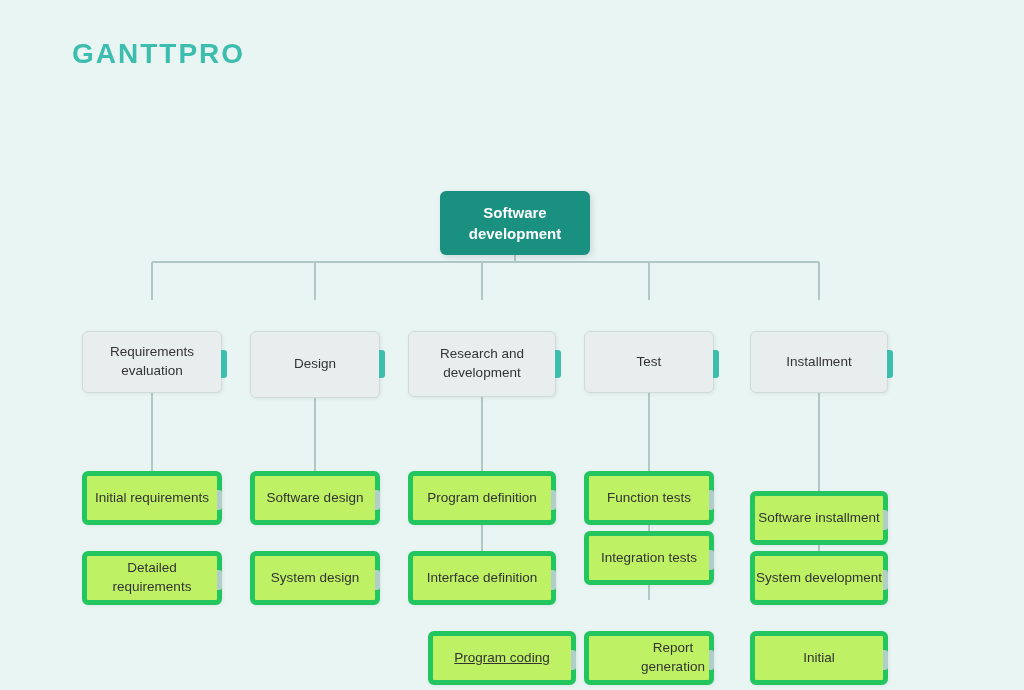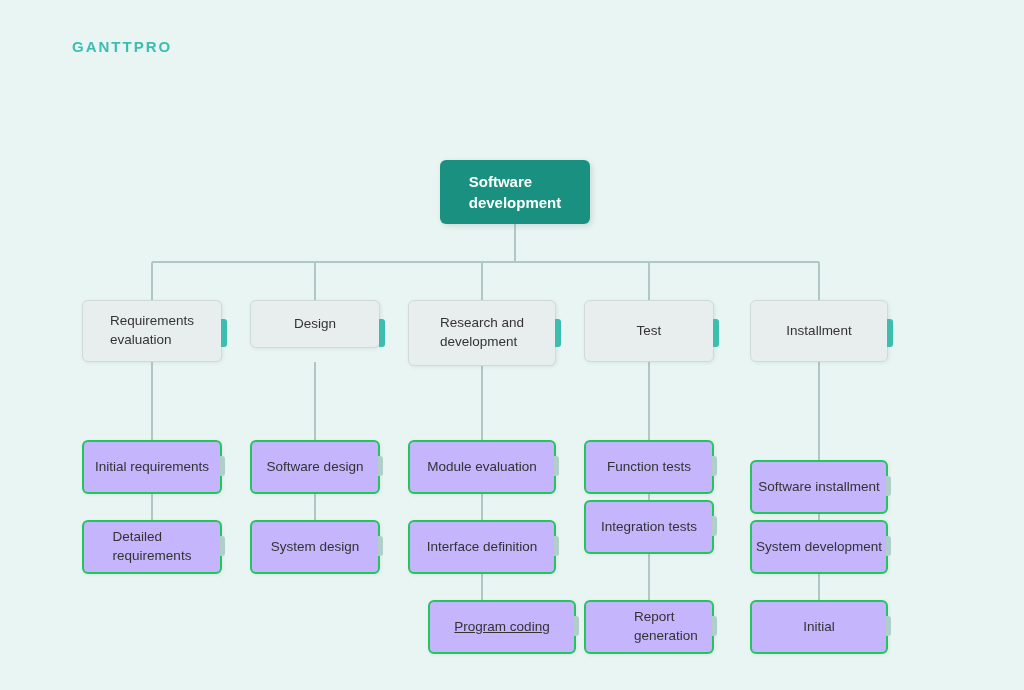--- a/index.html
+++ b/index.html
@@ -10,21 +10,21 @@
       background: #e8f5f3;
       font-family: 'Segoe UI', Arial, sans-serif;
       overflow: hidden;
       position: relative;
     }
 
     .logo {
       position: absolute;
       top: 38px;
       left: 72px;
-      font-size: 15px;
+      font-size: 28px;
       font-weight: 700;
       letter-spacing: 2px;
       color: #3dbdad;
       text-transform: uppercase;
     }
 
     .chart-container {
       position: absolute;
       top: 100px;
       left: 50px;
@@ -44,28 +44,29 @@
 
     .tree-wrapper {
       position: relative;
       width: 100%;
       height: 560px;
     }
 
     
     .abs-node {
       position: absolute;
-      text-align: left;
+      text-align: center;
       border-radius: 6px;
       line-height: 1.4;
       display: flex;
       align-items: center;
       justify-content: center;
       font-size: 13.5px;
       color: #333;
+      margin-top: 31px;
     }
 
     .abs-node.root {
       background: #1a9080;
       color: #fff;
       font-weight: 700;
       font-size: 15px;
       border-radius: 6px;
       box-shadow: 2px 2px 6px rgba(0,0,0,0.12);
     }
@@ -81,22 +82,22 @@
       position: absolute;
       right: -6px;
       top: 18px;
       width: 6px;
       height: 28px;
       background: #3dbdad;
       border-radius: 0 3px 3px 0;
     }
 
     .abs-node.l2 {
-      background: #c4b5fd;
-      border: 2px solid #22c55e;
+      background: #bef264;
+      border: 5px solid #22c55e;
       box-shadow: 1px 1px 4px rgba(0,0,0,0.06);
     }
 
     .abs-node.l2::after {
       content: '';
       position: absolute;
       right: -5px;
       top: 14px;
       width: 5px;
       height: 20px;
@@ -139,29 +140,29 @@
         <line x1="599" y1="301" x2="599" y2="500" stroke="#b0c8c4" stroke-width="2"></line>
         <line x1="769" y1="262" x2="769" y2="301" stroke="#b0c8c4" stroke-width="2"></line>
         <line x1="769" y1="301" x2="769" y2="301" stroke="#b0c8c4" stroke-width="2"></line>
         <line x1="769" y1="301" x2="769" y2="340" stroke="#b0c8c4" stroke-width="2"></line>
         <line x1="769" y1="301" x2="769" y2="420" stroke="#b0c8c4" stroke-width="2"></line>
         <line x1="769" y1="301" x2="769" y2="500" stroke="#b0c8c4" stroke-width="2"></line>
       </svg>
     <div id="nodes-container">
         <div class="abs-node root" style="left: 390px; top: 60px; width: 150px; height: 64px;">Software<br>development</div>
         <div class="abs-node l1" style="left: 32px; top: 200px; width: 140px; height: 62px;">Requirements<br>evaluation</div>
-        <div class="abs-node l1" style="left: 200px; top: 200px; width: 130px; height: 48px;">Design</div>
+        <div class="abs-node l1" style="left: 200px; top: 200px; width: 130px; height: 67px;">Design</div>
         <div class="abs-node l1" style="left: 358px; top: 200px; width: 148px; height: 66px;">Research and<br>development</div>
         <div class="abs-node l1" style="left: 534px; top: 200px; width: 130px; height: 62px;">Test</div>
         <div class="abs-node l1" style="left: 700px; top: 200px; width: 138px; height: 62px;">Installment</div>
         <div class="abs-node l2" style="left: 32px; top: 340px; width: 140px; height: 54px;">Initial requirements</div>
         <div class="abs-node l2" style="left: 32px; top: 420px; width: 140px; height: 54px;">Detailed<br>requirements</div>
         <div class="abs-node l2" style="left: 200px; top: 340px; width: 130px; height: 54px;">Software design</div>
         <div class="abs-node l2" style="left: 200px; top: 420px; width: 130px; height: 54px;">System design</div>
-        <div class="abs-node l2" style="left: 358px; top: 340px; width: 148px; height: 54px;">Module evaluation</div>
+        <div class="abs-node l2" style="left: 358px; top: 340px; width: 148px; height: 54px;">Program definition</div>
         <div class="abs-node l2" style="left: 358px; top: 420px; width: 148px; height: 54px;">Interface definition</div>
         <div class="abs-node l2" style="left: 378px; top: 500px; width: 148px; height: 54px; text-decoration: underline;">Program coding</div>
         <div class="abs-node l2" style="left: 534px; top: 340px; width: 130px; height: 54px;">Function tests</div>
         <div class="abs-node l2" style="left: 534px; top: 400px; width: 130px; height: 54px;">Integration tests</div>
         <div class="abs-node l2" style="left: 534px; top: 500px; width: 130px; height: 54px; padding-left: 48px;">Report generation</div>
         <div class="abs-node l2" style="left: 700px; top: 360px; width: 138px; height: 54px;">Software installment</div>
         <div class="abs-node l2" style="left: 700px; top: 420px; width: 138px; height: 54px;">System development</div>
         <div class="abs-node l2" style="left: 700px; top: 500px; width: 138px; height: 54px;">Initial</div>
       </div>
   </div>

